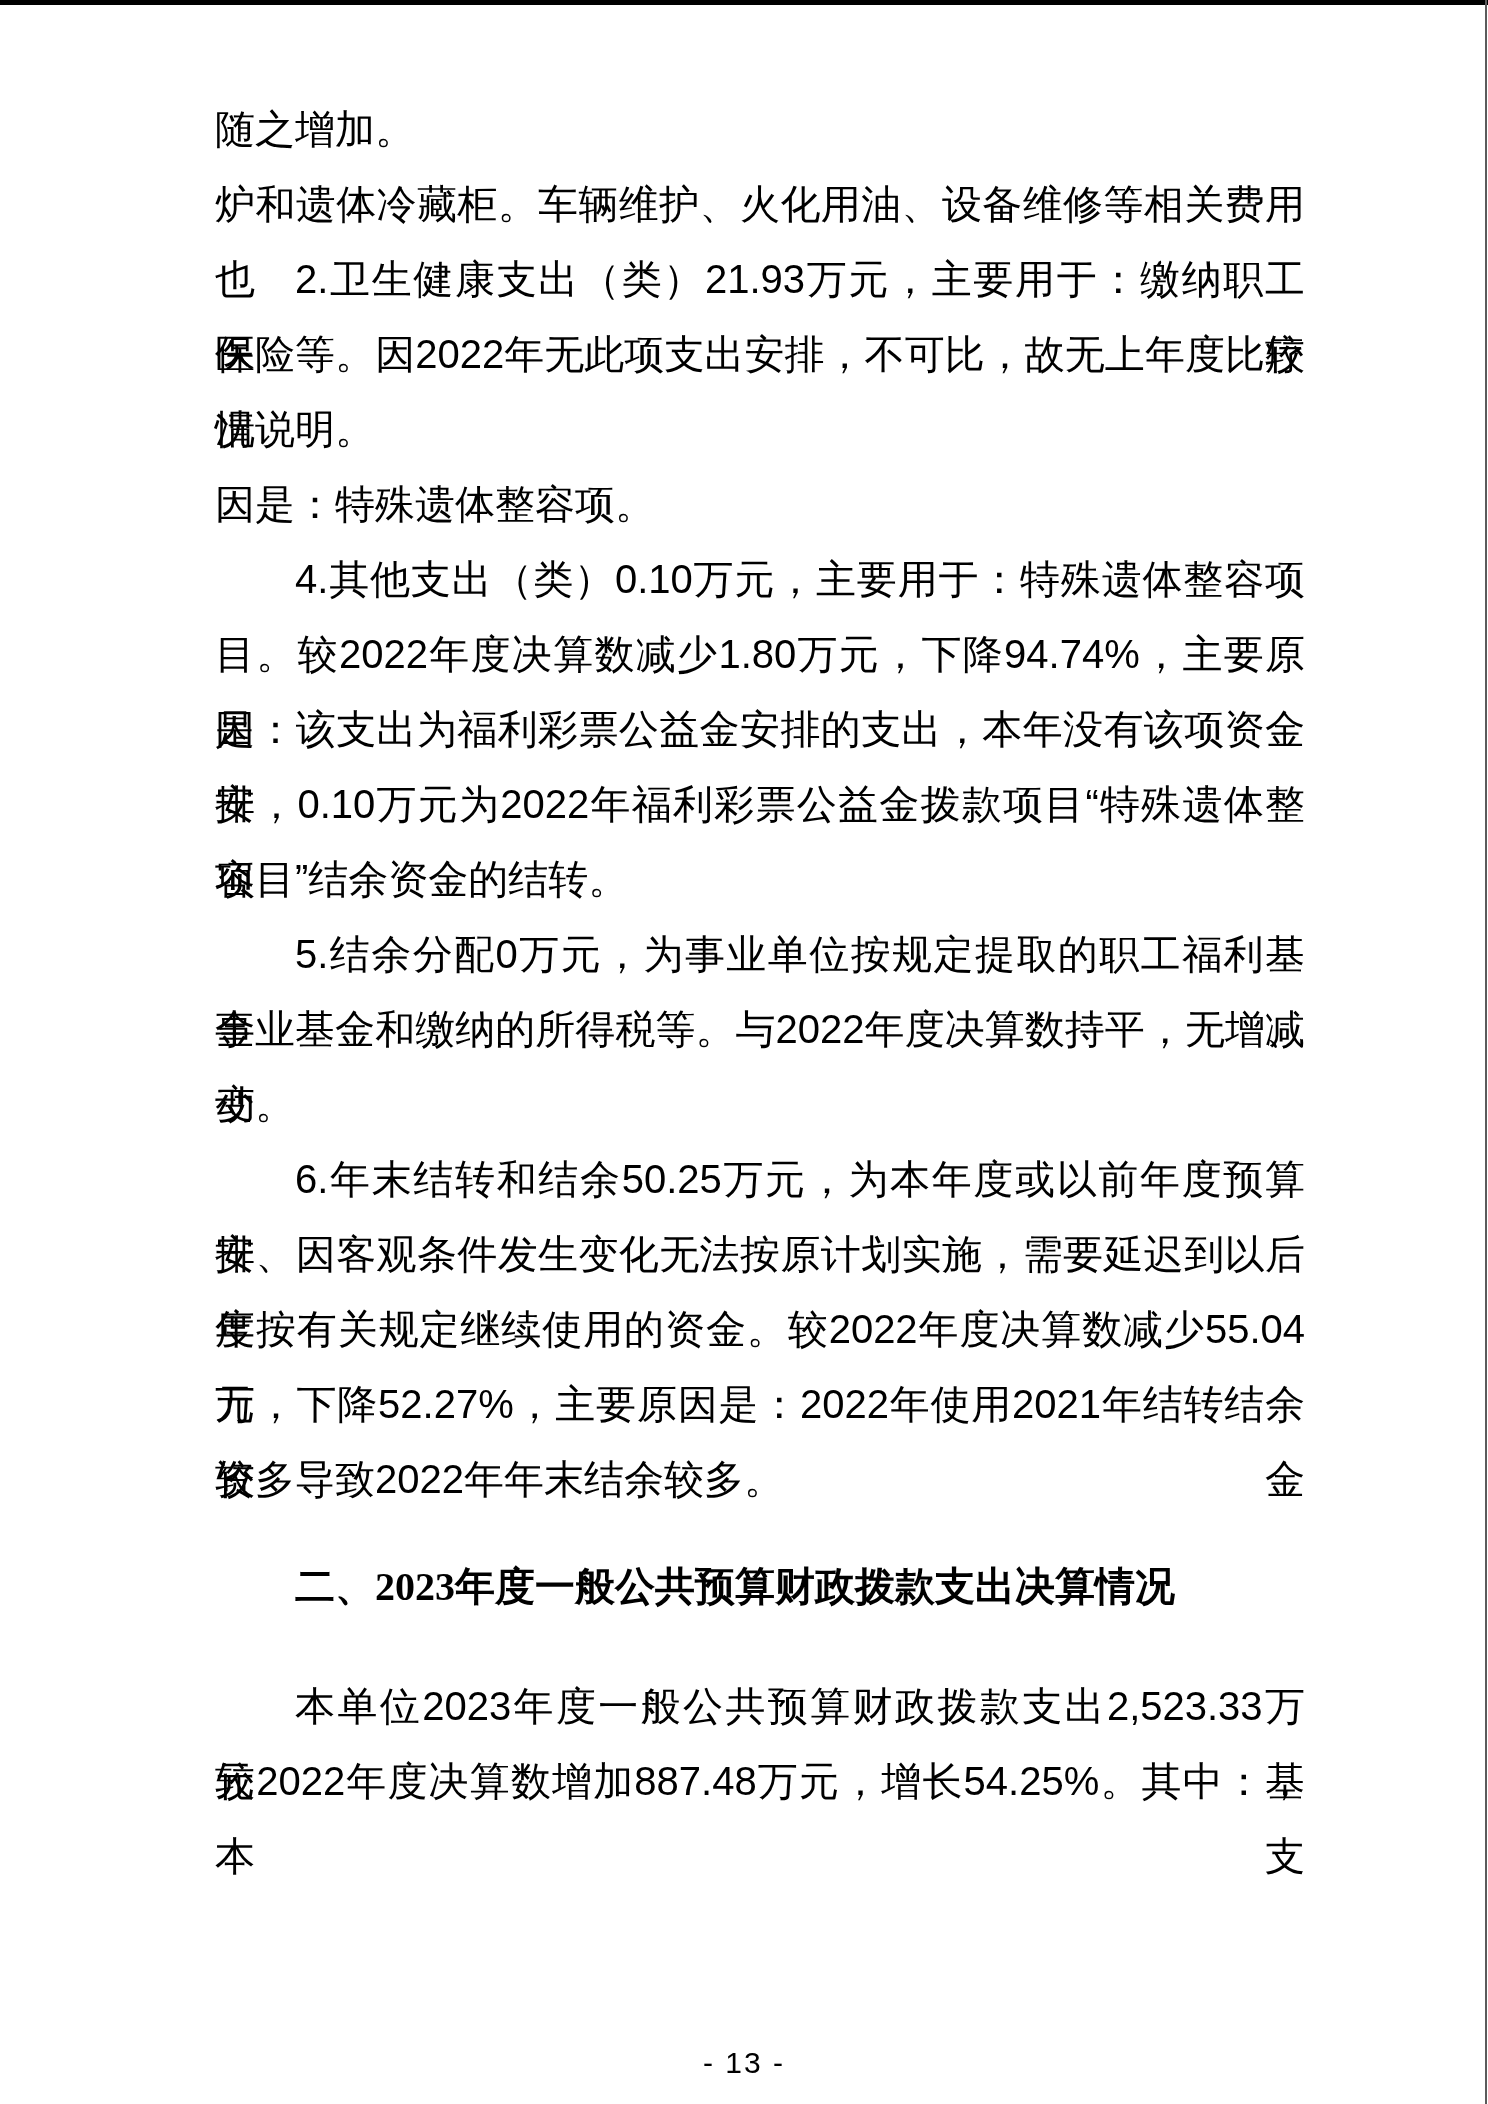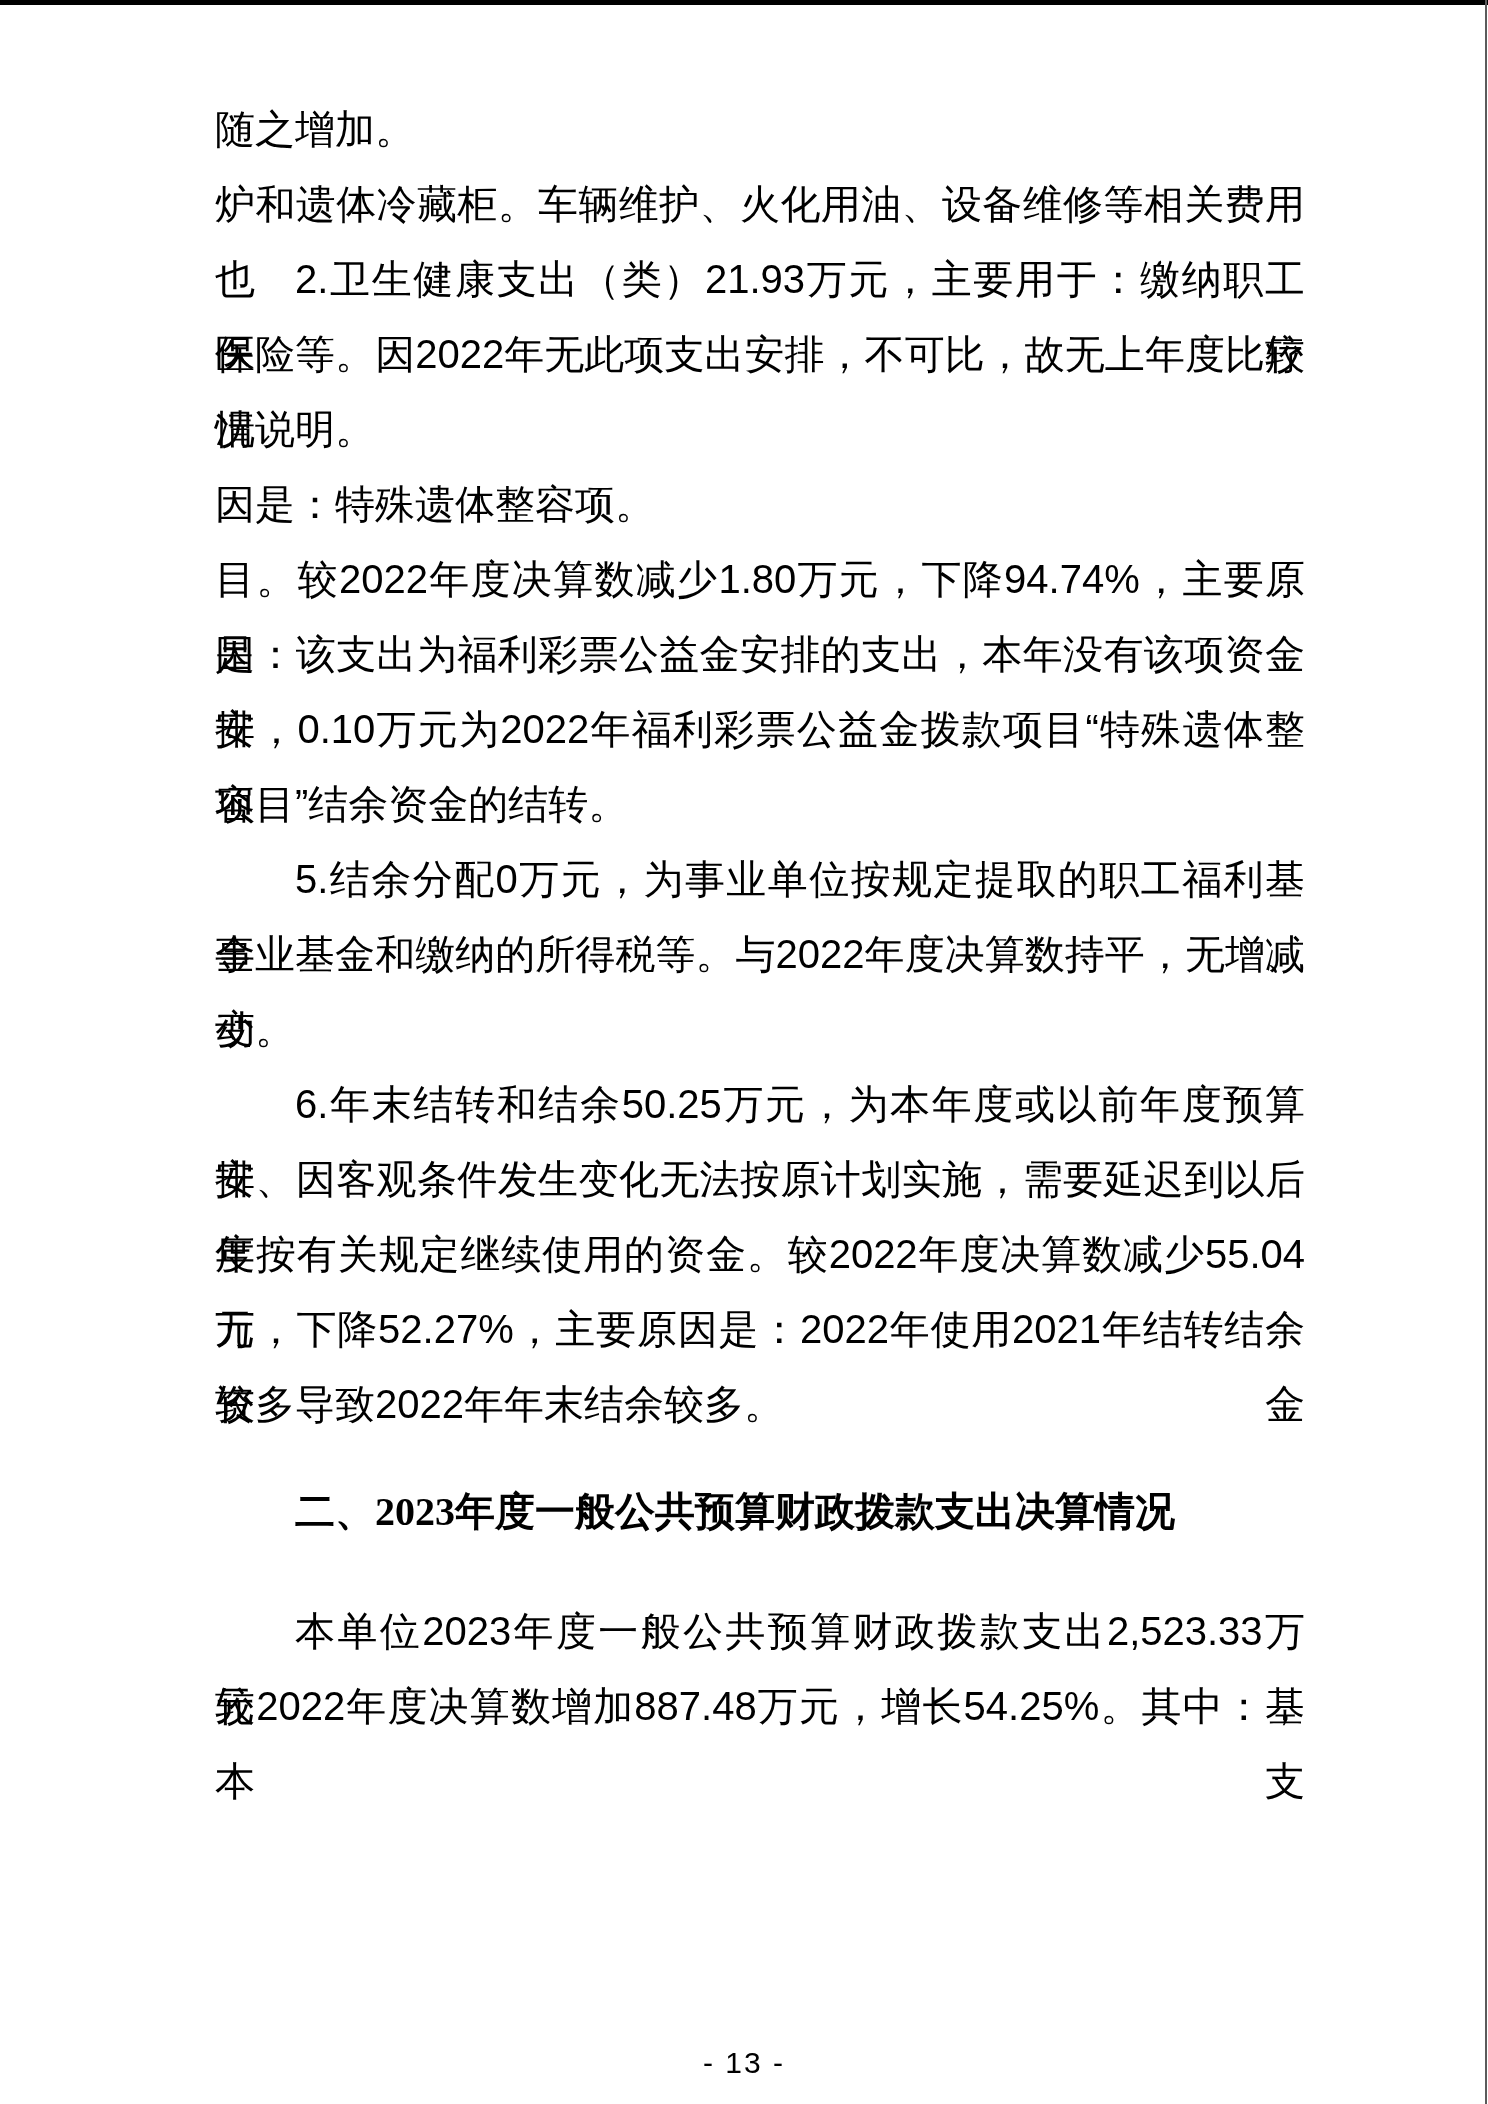--- a/index.html
+++ b/index.html
@@ -83,20 +83,21 @@
   <div class="top-bar"></div>
   <div class="right-line"></div>
 
   <main class="content">
     <p class="line">随之增加。</p>
     <p class="line full">炉和遗体冷藏柜。车辆维护、火化用油、设备维修等相关费用也</p>
     <p class="line full ind">2.卫生健康支出（类）21.93万元，主要用于：缴纳职工医疗</p>
     <p class="line full">保险等。因2022年无此项支出安排，不可比，故无上年度比较情</p>
     <p class="line">况说明。</p>
     <p class="line">因是：特殊遗体整容项。</p>
+    <p class="line full ind">4.其他支出（类）0.10万元，主要用于：特殊遗体整容项</p>
     <p class="line full">目。较2022年度决算数减少1.80万元，下降94.74%，主要原因</p>
     <p class="line full">是：该支出为福利彩票公益金安排的支出，本年没有该项资金安</p>
     <p class="line full">排，0.10万元为2022年福利彩票公益金拨款项目“特殊遗体整容</p>
     <p class="line">项目”结余资金的结转。</p>
     <p class="line full ind">5.结余分配0万元，为事业单位按规定提取的职工福利基金、</p>
     <p class="line full">事业基金和缴纳的所得税等。与2022年度决算数持平，无增减变</p>
     <p class="line">动。</p>
     <p class="line full ind">6.年末结转和结余50.25万元，为本年度或以前年度预算安</p>
     <p class="line full">排、因客观条件发生变化无法按原计划实施，需要延迟到以后年</p>
     <p class="line full">度按有关规定继续使用的资金。较2022年度决算数减少55.04万</p>

